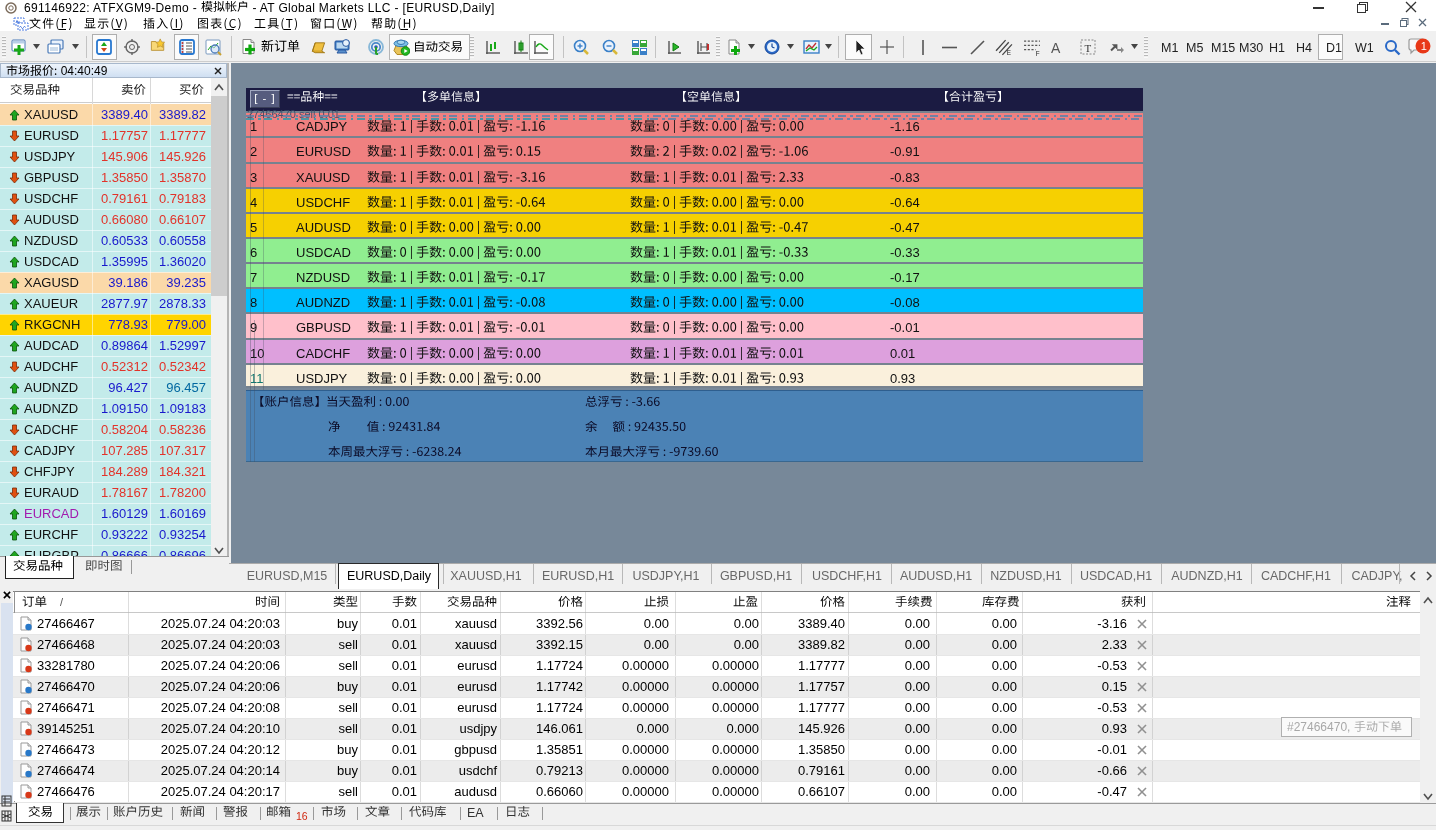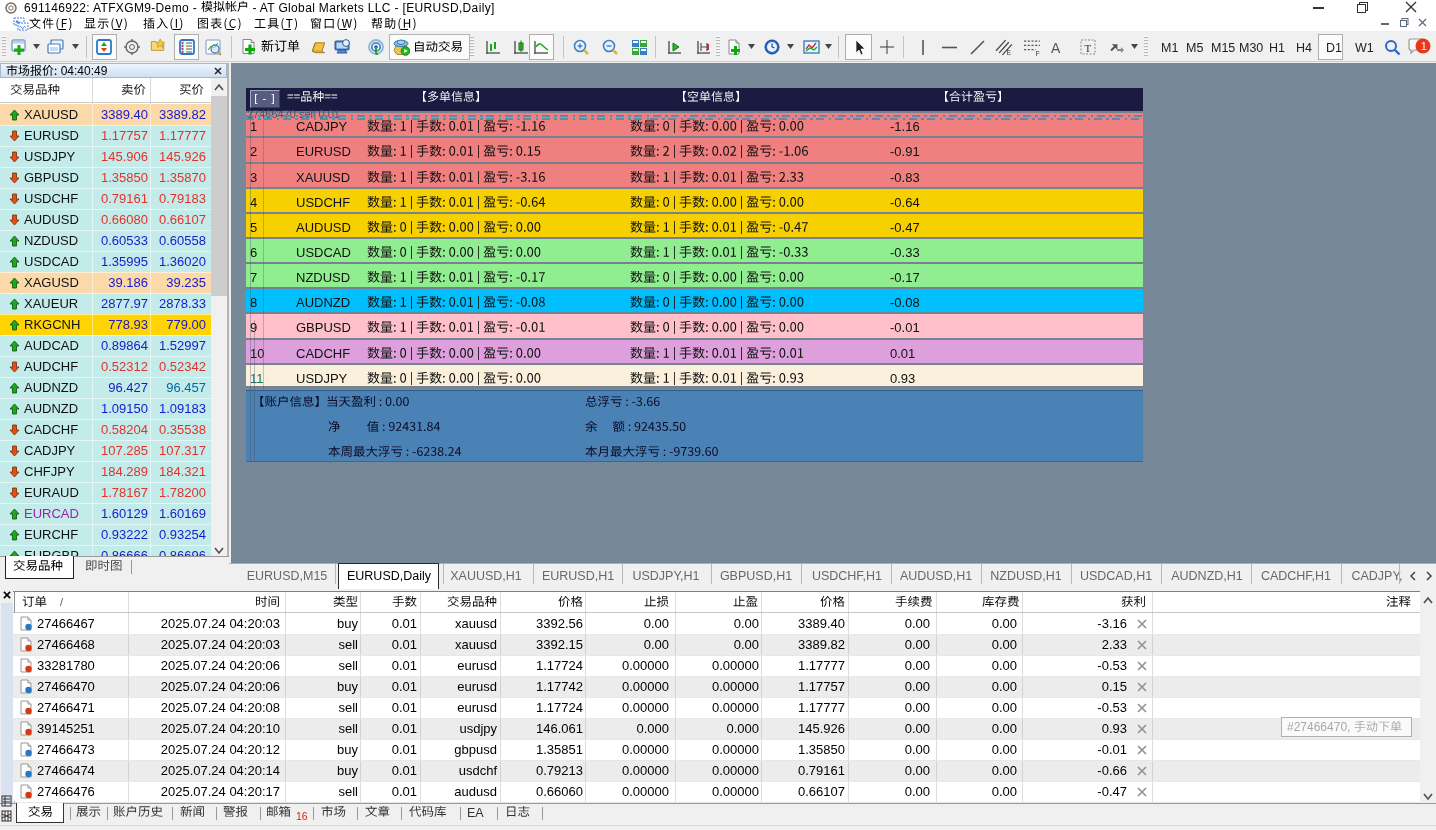--- a/index.html
+++ b/index.html
@@ -935,21 +935,21 @@
       <div style="position:absolute;left:24px;top:2.5px;color:#111;font-size:13px">AUDNZD</div>
       <div style="position:absolute;right:63px;top:2.5px;color:#1818cc;font-size:13px">1.09150</div>
       <div style="position:absolute;right:5px;top:2.5px;color:#1818cc;font-size:13px">1.09183</div>
     </div>
     <div style="position:absolute;left:0;top:419px;width:211px;height:21px;background:#c3ebea;">
       <svg style="position:absolute;left:9px;top:5px" width="11" height="12" viewBox="0 0 11 12">
         <path d="M5.5 11 L10 6 L7.5 6 L7.5 1 L3.5 1 L3.5 6 L1 6 Z" fill="#e05010" stroke="#7a2a08" stroke-width="0.8"></path>
       </svg>
       <div style="position:absolute;left:24px;top:2.5px;color:#111;font-size:13px">CADCHF</div>
       <div style="position:absolute;right:63px;top:2.5px;color:#e2332a;font-size:13px">0.58204</div>
-      <div style="position:absolute;right:5px;top:2.5px;color:#e2332a;font-size:13px">0.35538</div>
+      <div style="position:absolute;right:5px;top:2.5px;color:#e2332a;font-size:13px">0.58236</div>
     </div>
     <div style="position:absolute;left:0;top:440px;width:211px;height:21px;background:#c3ebea;">
       <svg style="position:absolute;left:9px;top:5px" width="11" height="12" viewBox="0 0 11 12">
         <path d="M5.5 11 L10 6 L7.5 6 L7.5 1 L3.5 1 L3.5 6 L1 6 Z" fill="#e05010" stroke="#7a2a08" stroke-width="0.8"></path>
       </svg>
       <div style="position:absolute;left:24px;top:2.5px;color:#111;font-size:13px">CADJPY</div>
       <div style="position:absolute;right:63px;top:2.5px;color:#e2332a;font-size:13px">107.285</div>
       <div style="position:absolute;right:5px;top:2.5px;color:#e2332a;font-size:13px">107.317</div>
     </div>
     <div style="position:absolute;left:0;top:461px;width:211px;height:21px;background:#c3ebea;">

